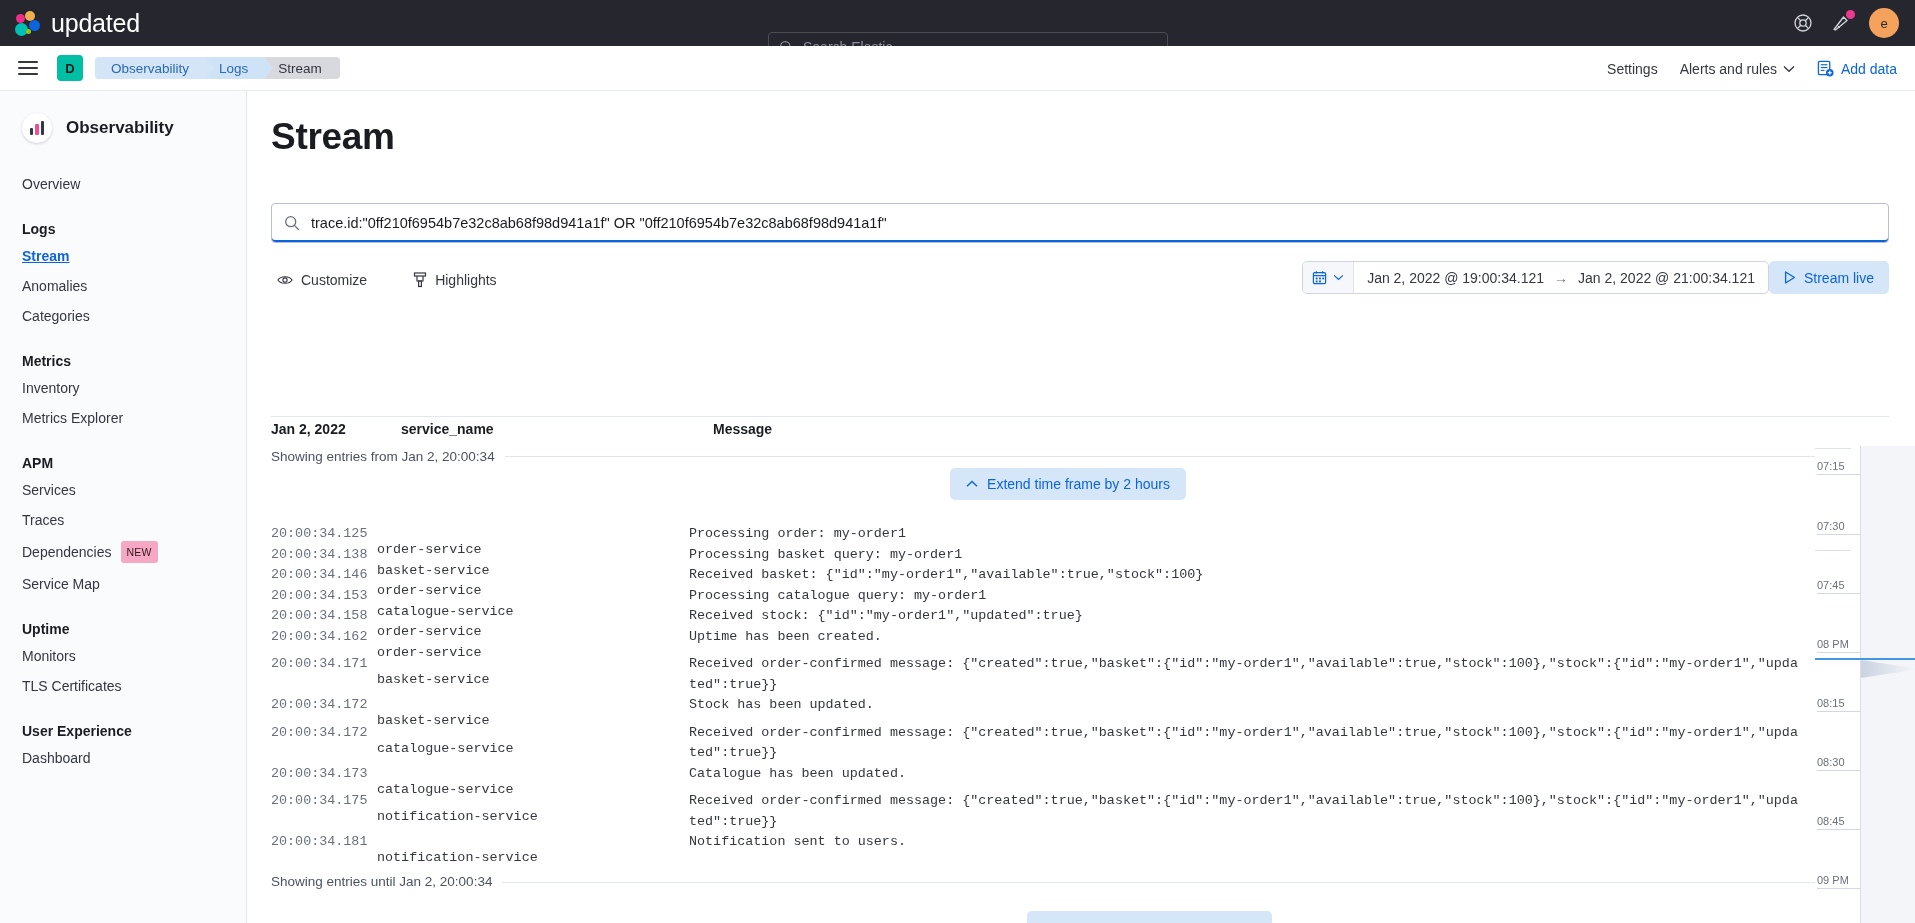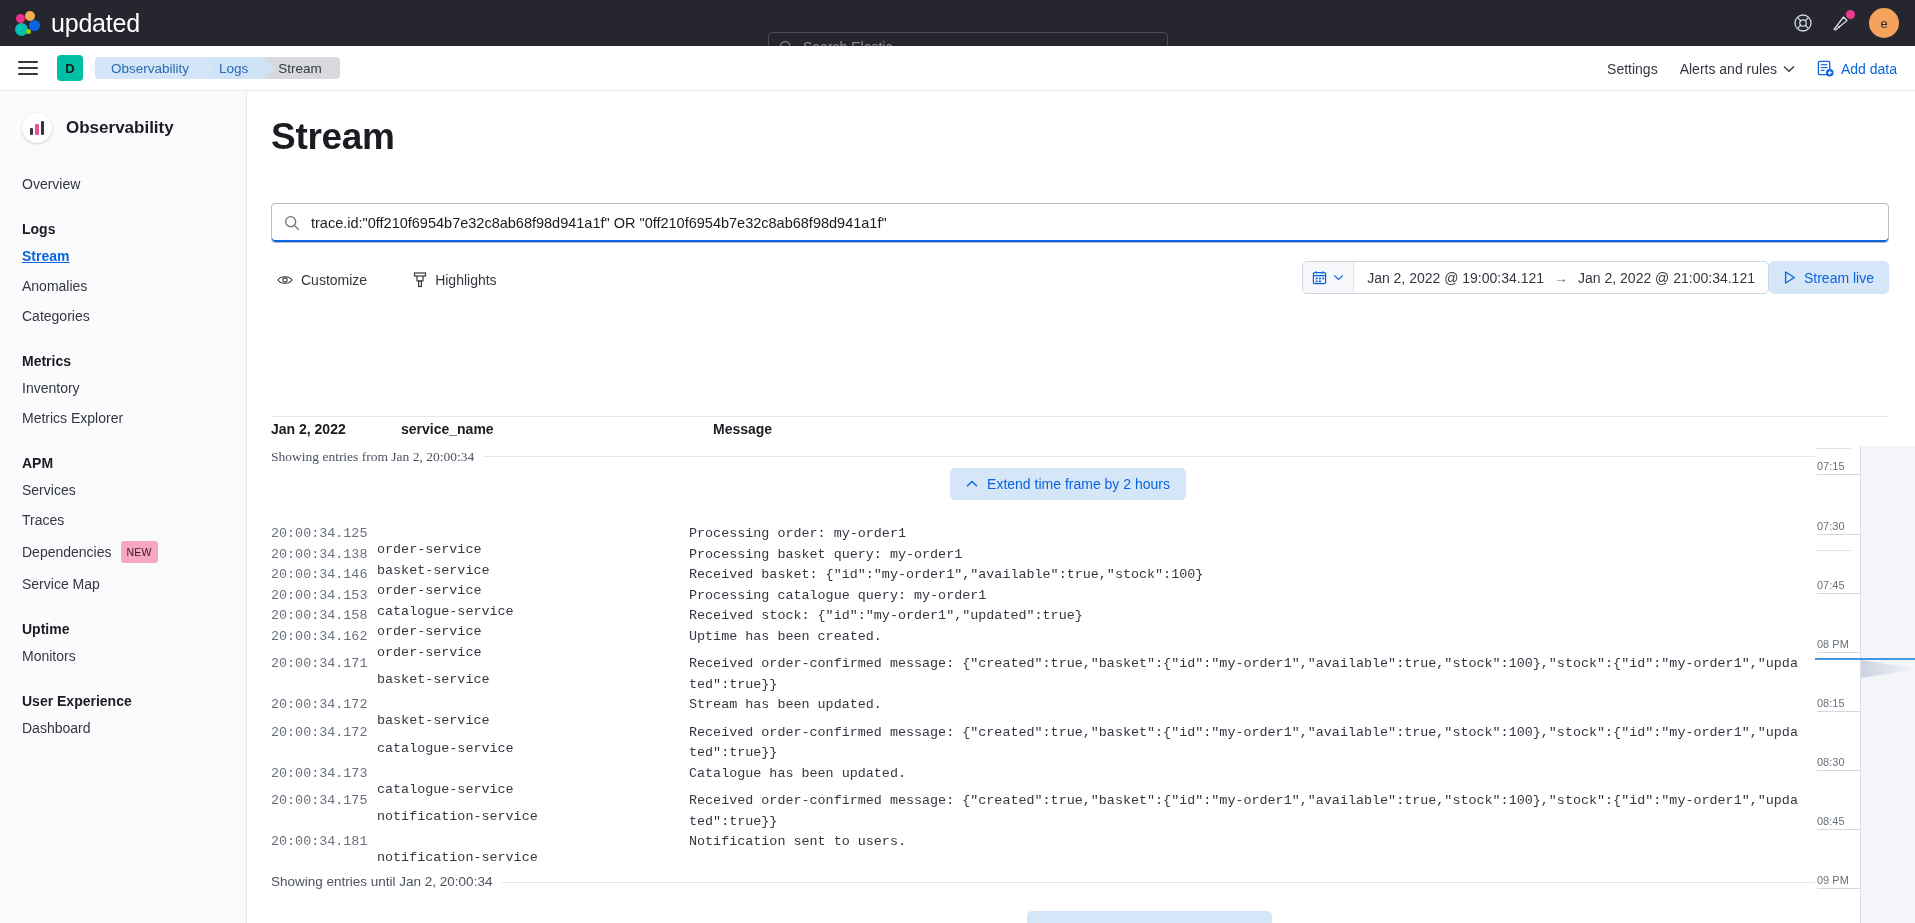--- a/index.html
+++ b/index.html
@@ -441,20 +441,23 @@
           <span>Dependencies</span>
           <span class="sb-pill">NEW</span>
         </div>
         <div class="sb-item">
           <span>Service Map</span>
         </div>
         <div class="sb-group">Uptime</div>
         <div class="sb-item">
           <span>Monitors</span>
         </div>
+        <div class="sb-item">
+          <span>TLS Certificates</span>
+        </div>
         <div class="sb-group">User Experience</div>
         <div class="sb-item">
           <span>Dashboard</span>
         </div>
       </div>
   </div>
 
   <div class="main">
 
     <div class="page-title">Stream</div>
@@ -528,21 +531,21 @@
       <div class="extend-wrap">
         <div class="extend-btn">
           <svg width="12" height="8" viewBox="0 0 12 8">
             <path d="M1 6.3 L6 1.5 L11 6.3" fill="none" stroke="#0b64dd" stroke-width="1.3"></path>
           </svg>
           <span>Extend time frame by 2 hours</span>
         </div>
       </div>
 
       <div class="entries-rule" style="top:10px;"></div>
-      <div class="entries-label" style="top:3px;font-family:Liberation Serif, serif;">Showing entries from Jan 2, 20:00:34</div>
+      <div class="entries-label" style="top:3px;">Showing entries from Jan 2, 20:00:34</div>
 
       <div class="log-rows" id="log-rows">
           <div class="log-row">
             <span class="ts">20:00:34.125</span>
             <span class="svc">order-service</span>
             <div class="msg">Processing order: my-order1</div>
           </div>
           <div class="log-row">
             <span class="ts">20:00:34.138</span>
             <span class="svc">basket-service</span>
@@ -569,21 +572,21 @@
             <div class="msg">Uptime has been created.</div>
           </div>
           <div class="log-row gap">
             <span class="ts">20:00:34.171</span>
             <span class="svc">basket-service</span>
             <div class="msg">Received order-confirmed message: {"created":true,"basket":{"id":"my-order1","available":true,"stock":100},"stock":{"id":"my-order1","updated":true}}</div>
           </div>
           <div class="log-row">
             <span class="ts">20:00:34.172</span>
             <span class="svc">basket-service</span>
-            <div class="msg">Stream has been updated.</div>
+            <div class="msg">Stock has been updated.</div>
           </div>
           <div class="log-row gap">
             <span class="ts">20:00:34.172</span>
             <span class="svc">catalogue-service</span>
             <div class="msg">Received order-confirmed message: {"created":true,"basket":{"id":"my-order1","available":true,"stock":100},"stock":{"id":"my-order1","updated":true}}</div>
           </div>
           <div class="log-row">
             <span class="ts">20:00:34.173</span>
             <span class="svc">catalogue-service</span>
             <div class="msg">Catalogue has been updated.</div>

